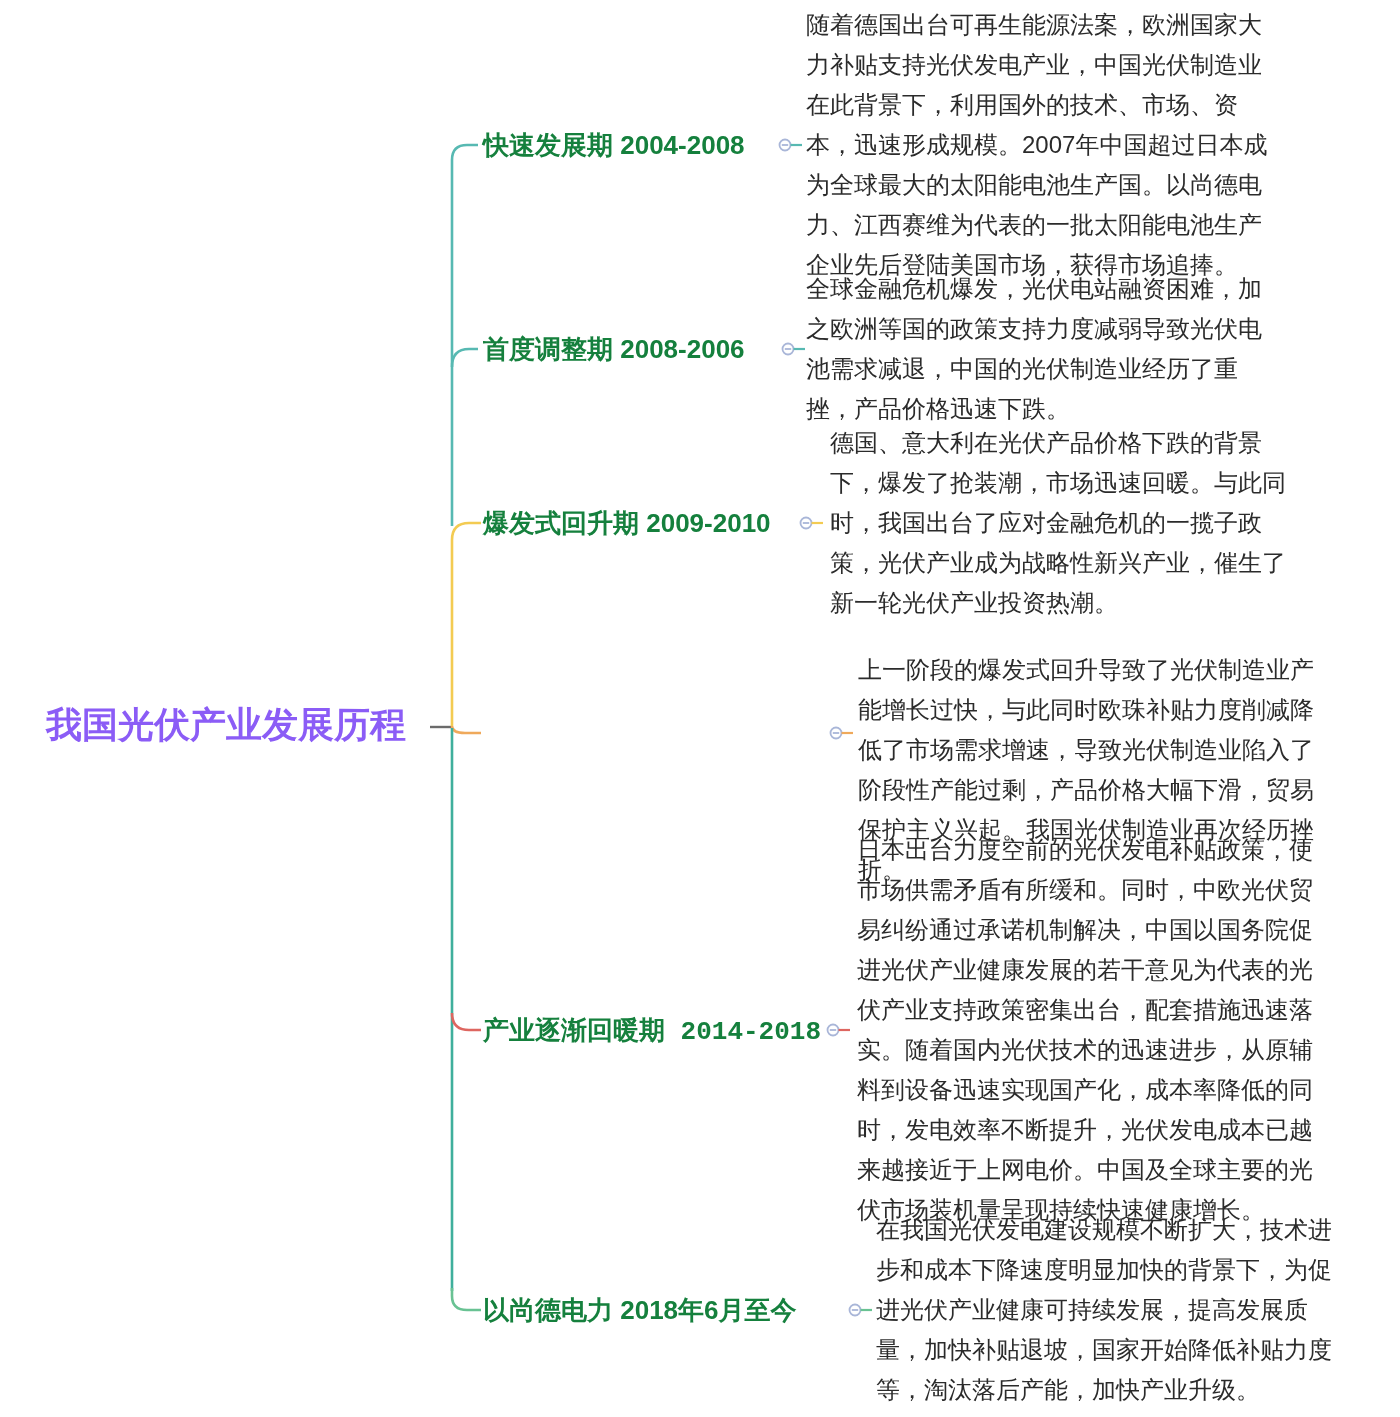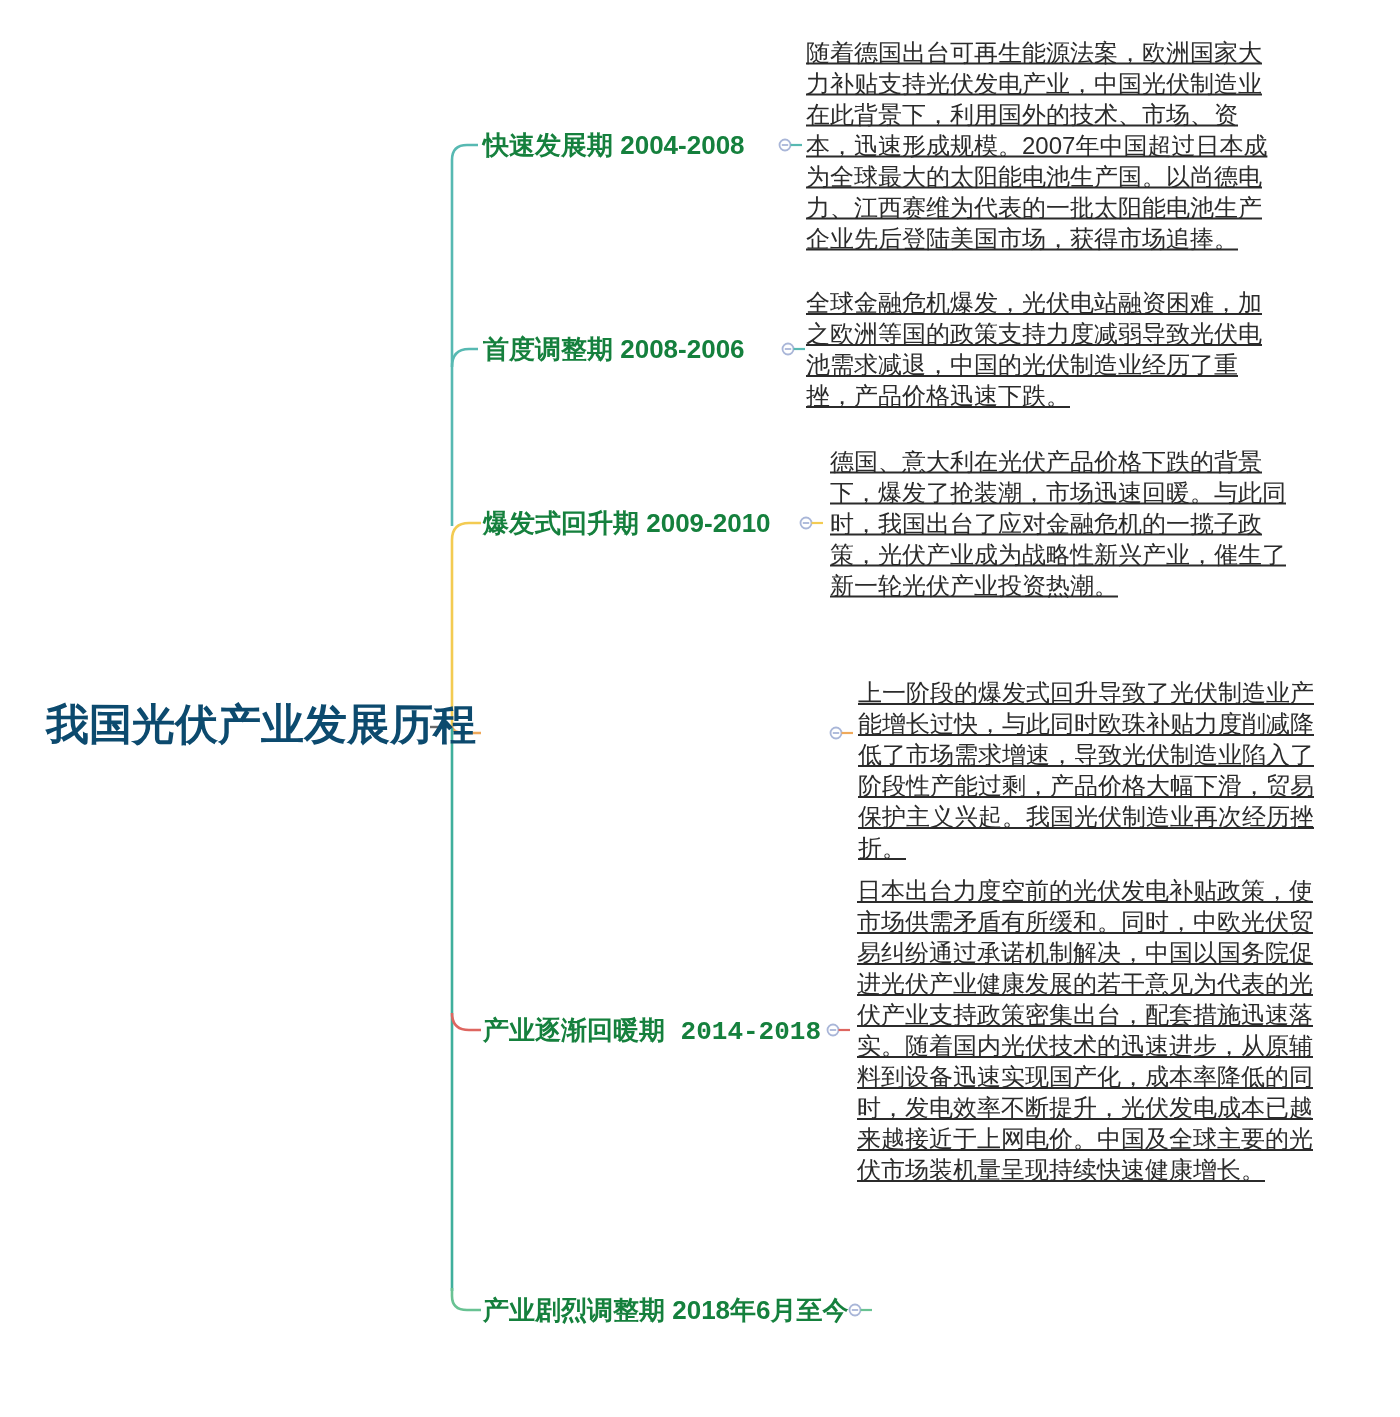--- a/index.html
+++ b/index.html
@@ -9,46 +9,45 @@
     background:#ffffff;
     font-family:"Liberation Sans","DejaVu Sans",sans-serif;
     overflow:hidden;
   }
   .links{position:absolute;left:0;top:0;width:1400px;height:1417px;}
   .links path,.links line{fill:none;}
   .root-topic{
     position:absolute;
     left:46px;top:727px;
     transform:translateY(-54%);
-    font-size:43px;font-weight:700;
-    color:#0c4a6e;
+    font-size:36px;font-weight:700;
+    color:#8b5cf6;
     letter-spacing:0px;
     white-space:nowrap;
     cursor:default;
   }
   .topic{
     position:absolute;
     left:483px;
     transform:translateY(-50%);
     font-size:26px;font-weight:700;
     color:#15803d;
     white-space:nowrap;
     cursor:default;
   }
   .note{
     position:absolute;
     transform:translateY(-50%);
     width:462px;
     font-size:24px;font-weight:400;
     color:#2B2B2B;
-    line-height:31px;
+    line-height:40px;
     text-align:left;
     word-break:normal;
     overflow-wrap:break-word;
-    text-decoration:underline;
   }
   .t1{top:145px;} .t2{top:349px;} .t3{top:523px;} .t4{top:733px;} .t5{top:1030px;font-family:Liberation Mono, monospace;} .t6{top:1310px;}
   .n1{left:806px;top:145px;}
   .n2{left:806px;top:349px;}
   .n3{left:830px;top:523px;}
   .n4{left:858px;top:770px;}
   .n5{left:857px;top:1030px;}
   .n6{left:876px;top:1310px;}
 </style>
 </head>
@@ -105,21 +104,22 @@
       <line x1="5.5" y1="0" x2="17" y2="0" stroke-width="2.2" stroke="#69C293"></line>
     </g>
   </svg>
 
   <div class="root-topic">我国光伏产业发展历程</div>
 
   <div class="topic t1">快速发展期 2004-2008</div>
   <div class="topic t2">首度调整期 2008-2006</div>
   <div class="topic t3">爆发式回升期 2009-2010</div>
   <div class="topic t5">产业逐渐回暖期 2014-2018</div>
-  <div class="topic t6">产业剧烈调整期 2018年6月至今</div>
+  <div class="topic t6">以尚德电力 2018年6月至今</div>
 
   <div class="note n1">随着德国出台可再生能源法案，欧洲国家大力补贴支持光伏发电产业，中国光伏制造业在此背景下，利用国外的技术、市场、资本，迅速形成规模。2007年中国超过日本成为全球最大的太阳能电池生产国。以尚德电力、江西赛维为代表的一批太阳能电池生产企业先后登陆美国市场，获得市场追捧。</div>
   <div class="note n2">全球金融危机爆发，光伏电站融资困难，加之欧洲等国的政策支持力度减弱导致光伏电池需求减退，中国的光伏制造业经历了重挫，产品价格迅速下跌。</div>
   <div class="note n3">德国、意大利在光伏产品价格下跌的背景下，爆发了抢装潮，市场迅速回暖。与此同时，我国出台了应对金融危机的一揽子政策，光伏产业成为战略性新兴产业，催生了新一轮光伏产业投资热潮。</div>
   <div class="note n4">上一阶段的爆发式回升导致了光伏制造业产能增长过快，与此同时欧珠补贴力度削减降低了市场需求增速，导致光伏制造业陷入了阶段性产能过剩，产品价格大幅下滑，贸易保护主义兴起。我国光伏制造业再次经历挫折。</div>
   <div class="note n5">日本出台力度空前的光伏发电补贴政策，使市场供需矛盾有所缓和。同时，中欧光伏贸易纠纷通过承诺机制解决，中国以国务院促进光伏产业健康发展的若干意见为代表的光伏产业支持政策密集出台，配套措施迅速落实。随着国内光伏技术的迅速进步，从原辅料到设备迅速实现国产化，成本率降低的同时，发电效率不断提升，光伏发电成本已越来越接近于上网电价。中国及全球主要的光伏市场装机量呈现持续快速健康增长。</div>
+  <div class="note n6">在我国光伏发电建设规模不断扩大，技术进步和成本下降速度明显加快的背景下，为促进光伏产业健康可持续发展，提高发展质量，加快补贴退坡，国家开始降低补贴力度等，淘汰落后产能，加快产业升级。</div>
 
 </div>
 
 </body></html>

